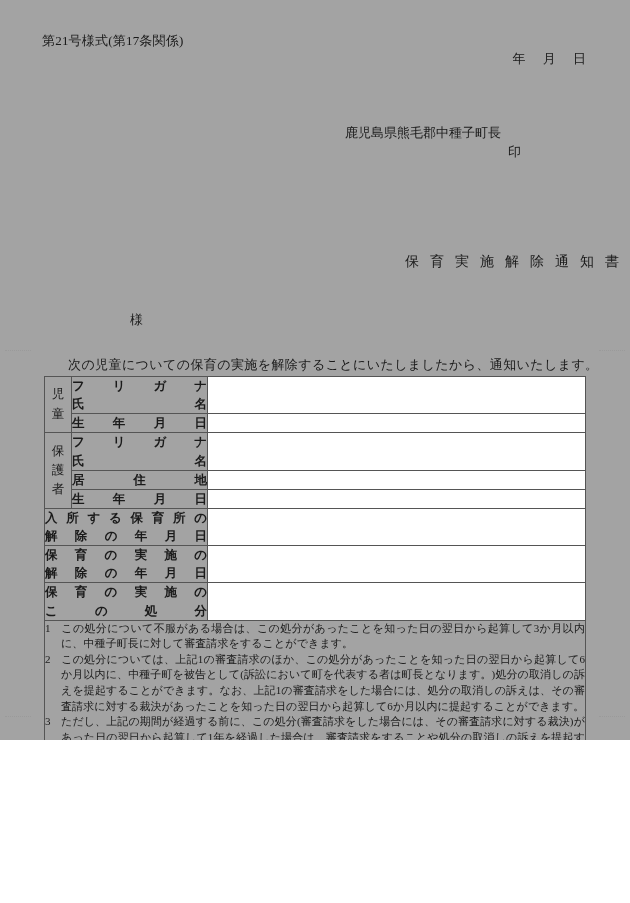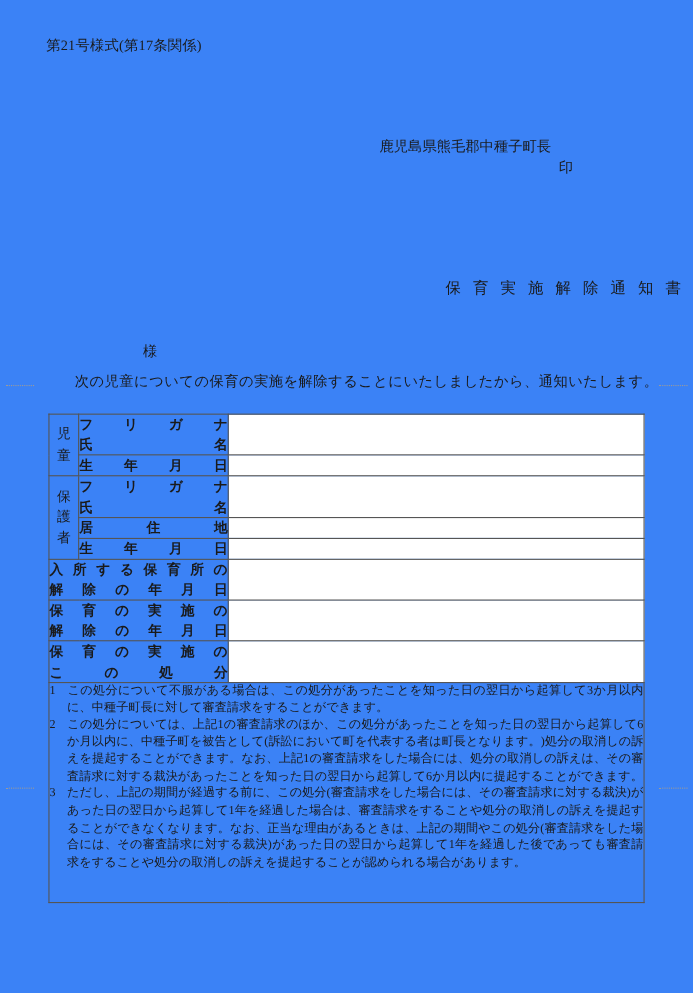--- a/index.html
+++ b/index.html
@@ -7,22 +7,22 @@
     padding: 0;
     background: #ffffff;
   }
   body {
     font-family: "Liberation Serif", "DejaVu Serif", serif;
     color: #1a1a1a;
   }
   .page {
     position: relative;
     width: 630px;
-    height: 903px;
-    background: #3b82f6;
+    height: 740px;
+    background: #a3a3a3;
     overflow: hidden;
   }
 
   
   .form-no {
     position: absolute;
     left: 42px;
     top: 32px;
     font-size: 13px;
     letter-spacing: 0.2px;
@@ -67,21 +67,21 @@
 
   .addressee {
     position: absolute;
     left: 130px;
     top: 311px;
     font-size: 13px;
   }
   .lead-text {
     position: absolute;
     left: 68px;
-    top: 338px;
+    top: 356px;
     font-size: 13px;
     letter-spacing: 0.4px;
     white-space: nowrap;
   }
 
   
   .crop {
     position: absolute;
     width: 26px;
     height: 1px;
@@ -157,20 +157,25 @@
   }
   .notice-spacer { height: 28px; }
 </style>
 </head>
 <body>
 
 <div class="page">
 
   <div class="form-no">第21号様式(第17条関係)</div>
 
+  <div class="date-line">
+    <span>年</span>
+    <span>月</span>
+    <span>日</span>
+  </div>
 
   <div class="issuer">鹿児島県熊毛郡中種子町長</div>
   <div class="seal">印</div>
 
   <div class="doc-title">保育実施解除通知書</div>
 
   <div class="addressee">様</div>
   <div class="lead-text">次の児童についての保育の実施を解除することにいたしましたから、通知いたします。</div>
 
   <div class="crop l t"></div>

